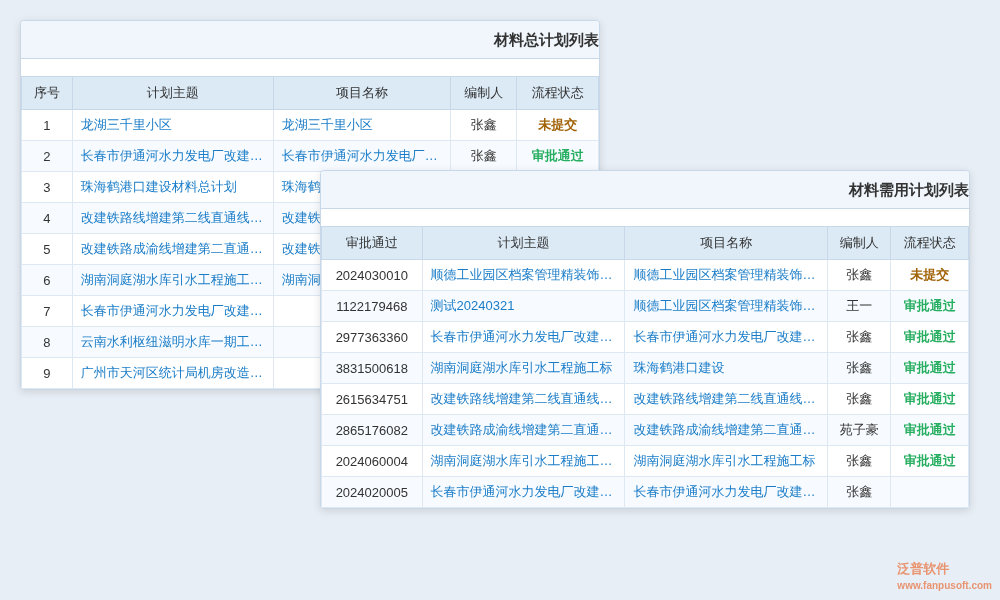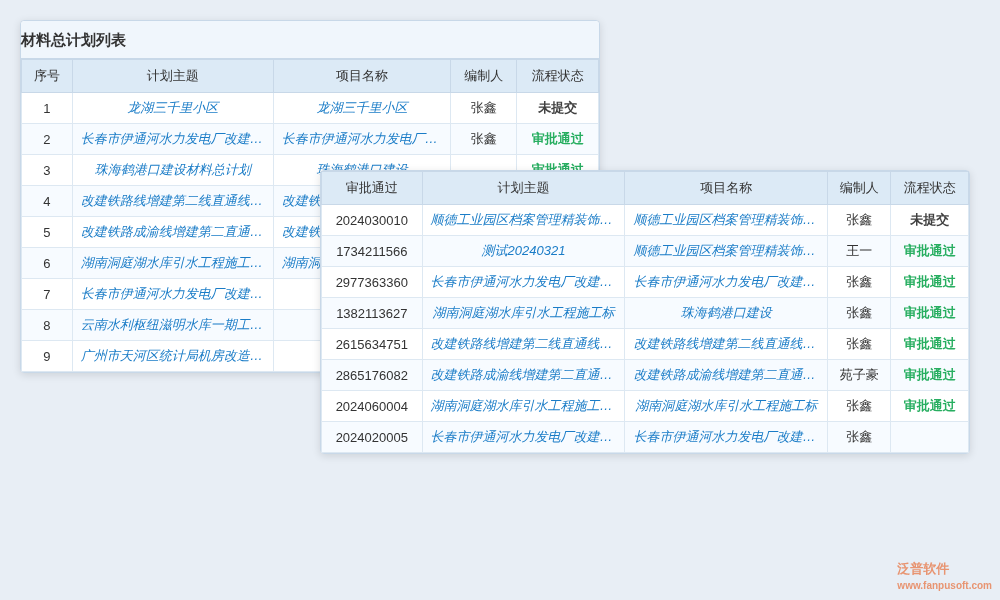--- a/index.html
+++ b/index.html
@@ -15,33 +15,34 @@
 
     .table-container {
       background: #fff;
       border: 1px solid #c8d8e8;
       border-radius: 4px;
       position: absolute;
       box-shadow: 0 2px 8px rgba(0,0,0,0.12);
     }
 
     .table-title {
-      text-align: left;
+      text-align: right;
       padding: 10px 0 8px;
       font-size: 15px;
       font-weight: bold;
       color: #333;
       background: #f0f6fc;
       border-bottom: 1px solid #c8d8e8;
       border-radius: 4px 4px 0 0;
     }
 
     table {
       width: 100%;
       border-collapse: collapse;
+      margin-top: 17px;
     }
 
     thead tr {
       background: #dceaf6;
     }
 
     thead th {
       padding: 7px 8px;
       border: 1px solid #c8d8e8;
       color: #333;
@@ -63,26 +64,25 @@
       border: 1px solid #dde8f2;
       color: #333;
       text-align: center;
       white-space: nowrap;
       overflow: hidden;
       text-overflow: ellipsis;
       max-width: 200px;
     }
 
     tbody td.left {
-      text-align: center;
-      font-style: italic;
+      text-align: left;
     }
 
     .status-pending {
-      color: #404040;
+      color: #a16207;
       font-weight: bold;
     }
 
     .status-approved {
       color: #27ae60;
       font-weight: bold;
     }
 
     .link-text {
       color: #1a7cc7;
@@ -191,54 +191,55 @@
     <td class="left link-text" style="max-width:170px; overflow:hidden; text-overflow:ellipsis;">广州市天河区统计局机房改造项目材料总计划</td>
     <td class="left link-text" style="max-width:150px; overflow:hidden; text-overflow:ellipsis;"></td>
     <td></td>
     <td class=""></td>
   </tr>
       </tbody>
   </table>
 </div>
 
 <div class="table-container table2">
+  <div class="table-title">材料需用计划列表</div>
   <table>
     <thead>
       <tr>
         <th>审批通过</th>
         <th>计划主题</th>
         <th>项目名称</th>
         <th>编制人</th>
         <th>流程状态</th>
       </tr>
     </thead>
     <tbody id="table2-body">
         <tr>
     <td>2024030010</td>
     <td class="left link-text" style="max-width:180px; overflow:hidden; text-overflow:ellipsis;">顺德工业园区档案管理精装饰工程（…</td>
     <td class="left link-text" style="max-width:180px; overflow:hidden; text-overflow:ellipsis;">顺德工业园区档案管理精装饰工程（…</td>
     <td>张鑫</td>
     <td class="status-pending">未提交</td>
   </tr>
         <tr>
-    <td>1734211566</td>
+    <td>1122179468</td>
     <td class="left link-text" style="max-width:180px; overflow:hidden; text-overflow:ellipsis;">测试20240321</td>
     <td class="left link-text" style="max-width:180px; overflow:hidden; text-overflow:ellipsis;">顺德工业园区档案管理精装饰工程（…</td>
     <td>王一</td>
     <td class="status-approved">审批通过</td>
   </tr>
         <tr>
     <td>2977363360</td>
     <td class="left link-text" style="max-width:180px; overflow:hidden; text-overflow:ellipsis;">长春市伊通河水力发电厂改建工程合…</td>
     <td class="left link-text" style="max-width:180px; overflow:hidden; text-overflow:ellipsis;">长春市伊通河水力发电厂改建工程</td>
     <td>张鑫</td>
     <td class="status-approved">审批通过</td>
   </tr>
         <tr>
-    <td>1382113627</td>
+    <td>3831500618</td>
     <td class="left link-text" style="max-width:180px; overflow:hidden; text-overflow:ellipsis;">湖南洞庭湖水库引水工程施工标</td>
     <td class="left link-text" style="max-width:180px; overflow:hidden; text-overflow:ellipsis;">珠海鹤港口建设</td>
     <td>张鑫</td>
     <td class="status-approved">审批通过</td>
   </tr>
         <tr>
     <td>2615634751</td>
     <td class="left link-text" style="max-width:180px; overflow:hidden; text-overflow:ellipsis;">改建铁路线增建第二线直通线（成都…</td>
     <td class="left link-text" style="max-width:180px; overflow:hidden; text-overflow:ellipsis;">改建铁路线增建第二线直通线（成都…</td>
     <td>张鑫</td>

